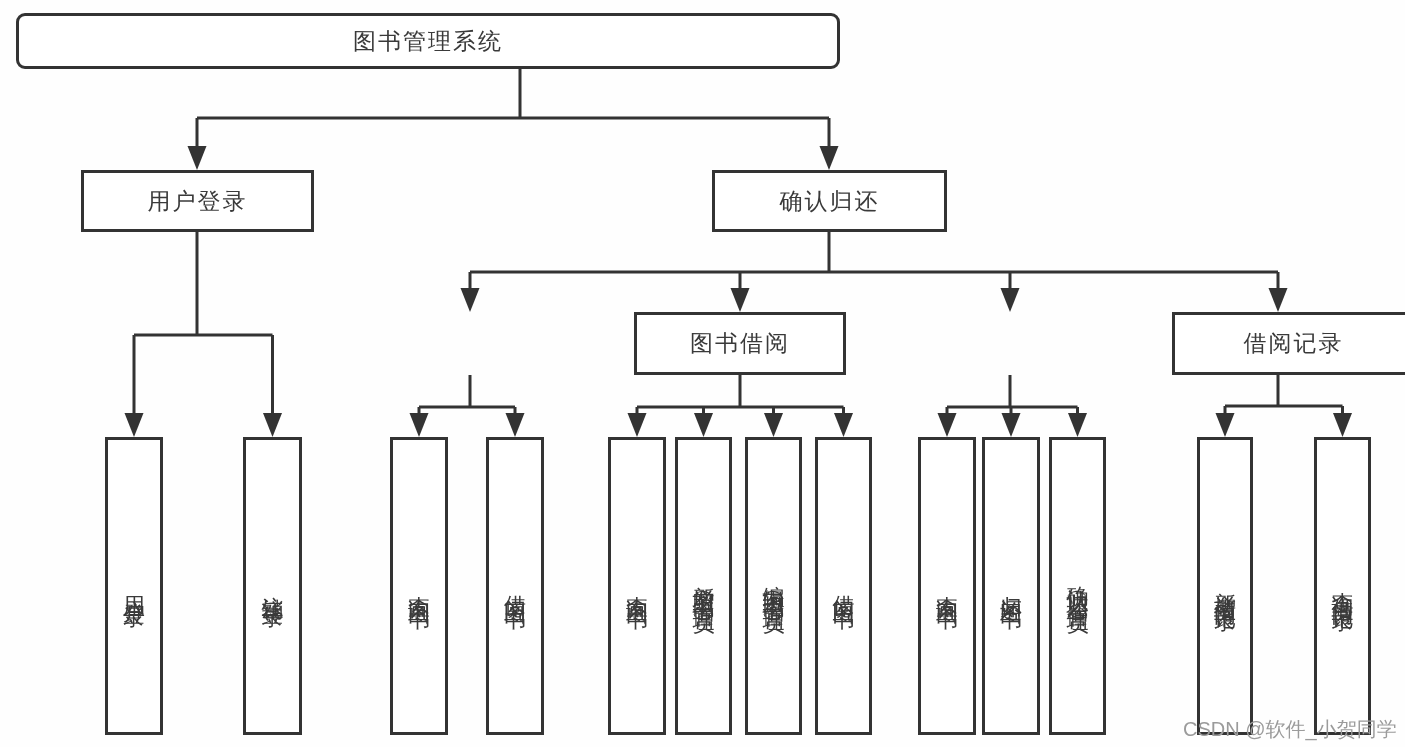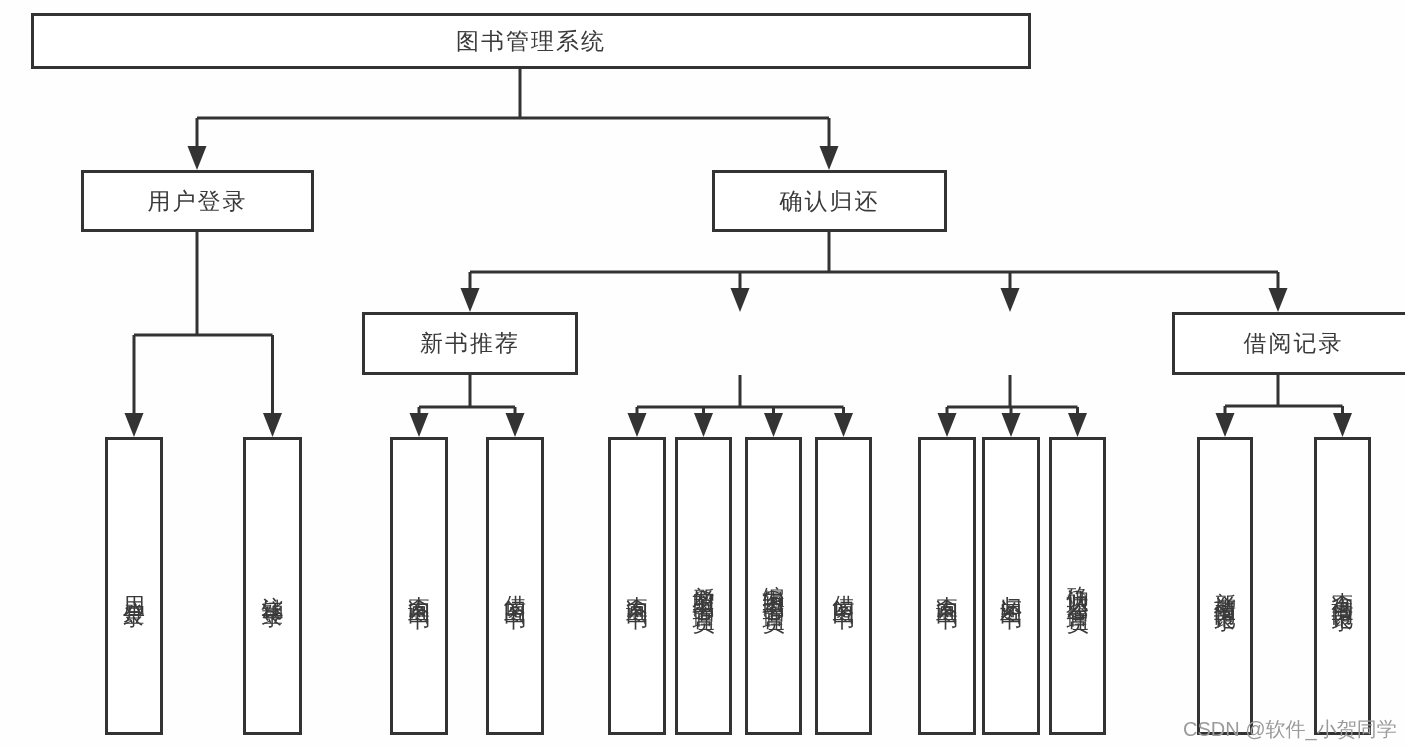--- a/index.html
+++ b/index.html
@@ -39,21 +39,21 @@
     white-space: nowrap;
   }
   .vbox span {
     writing-mode: vertical-rl;
     font-size: 22px;
     letter-spacing: 4px;
     line-height: 1;
     white-space: nowrap;
   }
   
-  .n-root  { left: 31px;  top: 13px;  width: 1000px; height: 56px; }
+  .n-root  { left: 16px;  top: 13px;  width: 824px; height: 56px; border-radius: 9px; }
   
   .n-login { left: 81px;  top: 170px; width: 233px;  height: 62px; }
   .n-mgmt  { left: 712px; top: 170px; width: 235px;  height: 62px; }
   
   .n-rec   { left: 362px;  top: 312px; width: 216px; height: 63px; }
   .n-bor   { left: 634px;  top: 312px; width: 212px; height: 63px; }
   .n-cur   { left: 903px;  top: 312px; width: 214px; height: 63px; }
   .n-recs  { left: 1172px; top: 312px; width: 243px; height: 63px; }
   
   .leaf { top: 437px; height: 298px; }
@@ -106,21 +106,21 @@
       <polygon fill="#333333" points="1068,413 1087,413 1077.5,437"></polygon>
       <polygon fill="#333333" points="1215.5,413 1234.5,413 1225,437"></polygon>
       <polygon fill="#333333" points="1333,413 1352,413 1342.5,437"></polygon>
     </svg>
 
   <div class="node hbox n-root">图书管理系统</div>
 
   <div class="node hbox n-login">用户登录</div>
   <div class="node hbox n-mgmt">确认归还</div>
 
-  <div class="node hbox n-rec">新书推荐</div>
+  <div class="node hbox n-bor">图书借阅</div>
   <div class="node hbox n-recs">借阅记录</div>
 
   <div class="node vbox leaf l-a1">
     <span>用户登录</span>
   </div>
   <div class="node vbox leaf l-a2">
     <span>注销登录</span>
   </div>
 
   <div class="node vbox leaf l-b1">

